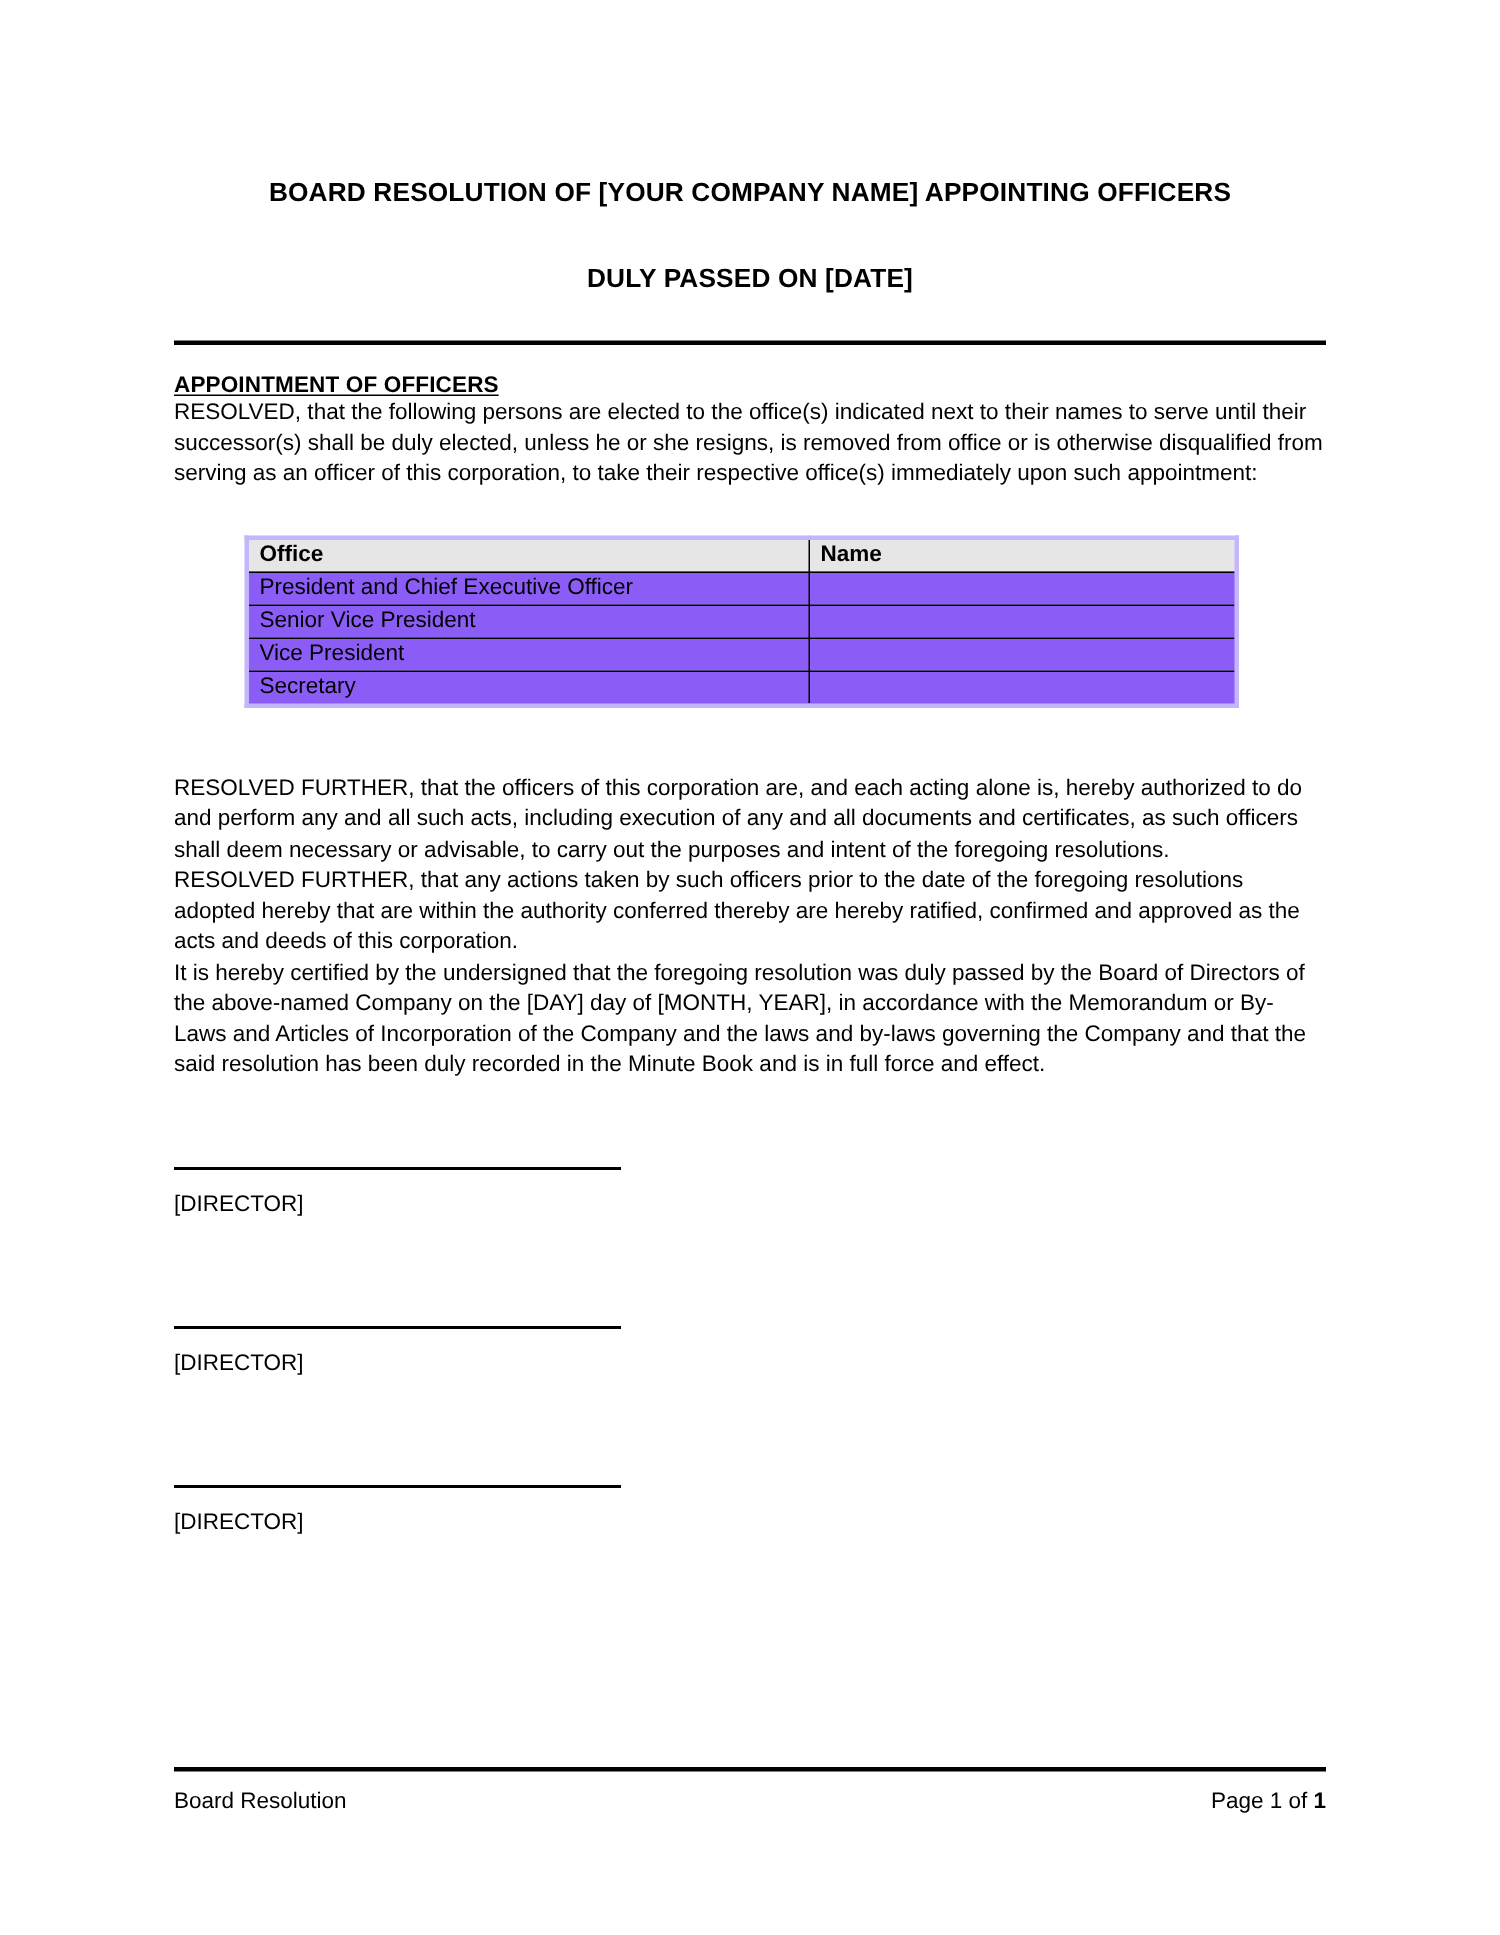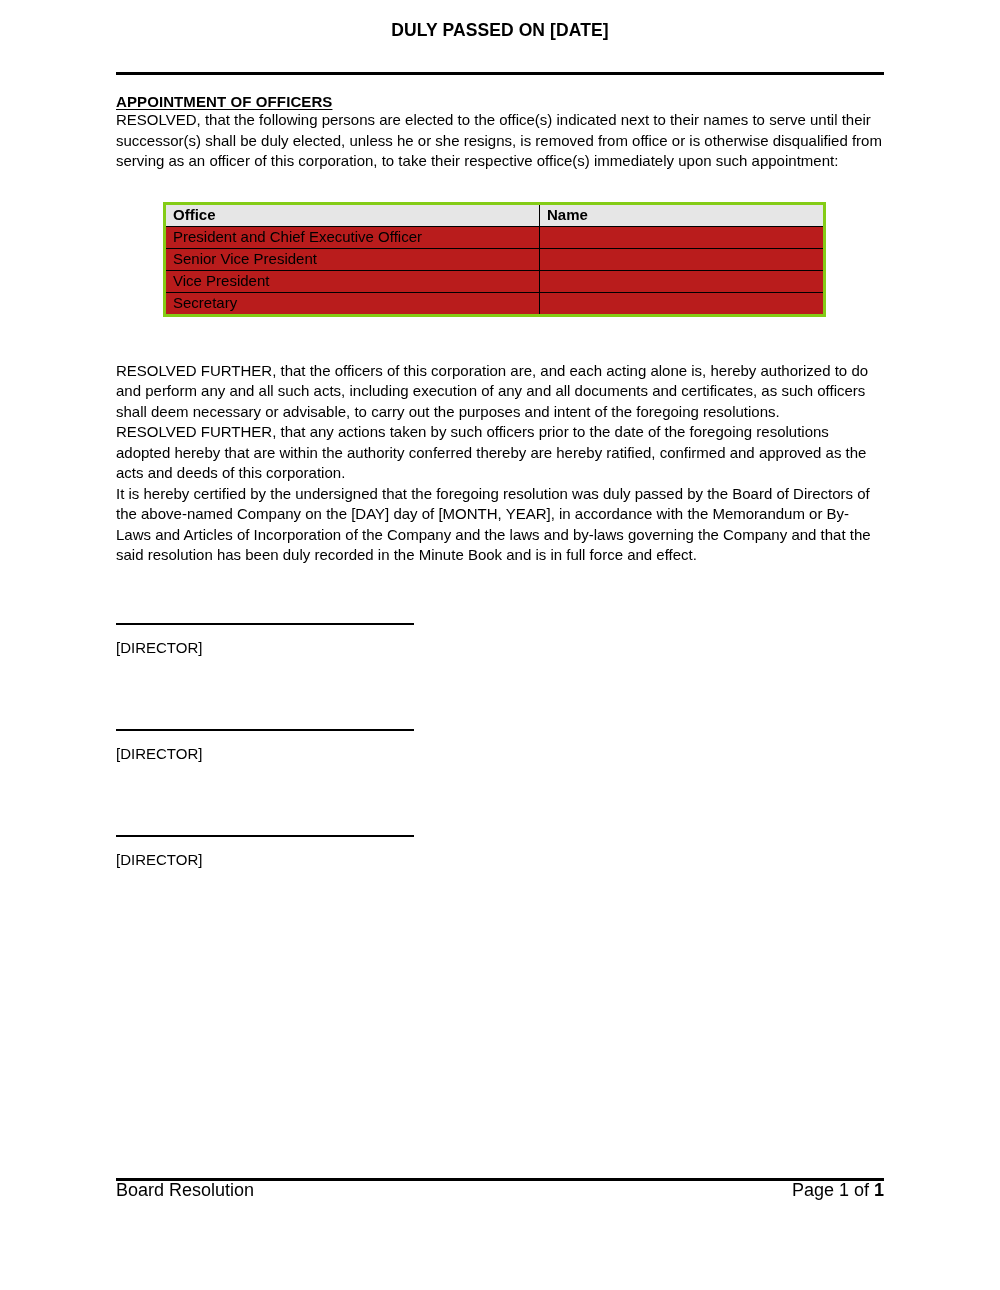--- a/index.html
+++ b/index.html
@@ -29,21 +29,21 @@
 
   
   .doc-title {
     text-align: center;
     font-weight: bold;
     font-size: 17.5px;
     letter-spacing: 0.1px;
     line-height: 1.2;
   }
   .title-line-1 { margin-top: 118px; }
-  .title-line-2 { margin-top: 20px; }
+  .title-line-2 { margin-top: 36px; }
 
   .title-rule {
     margin-top: 31px;
     height: 3px;
     background: #000000;
     width: 768px;
   }
 
   
   .section-heading {
@@ -68,35 +68,35 @@
   
   .officer-table-wrap {
     margin-top: 30px;
     margin-left: 47px;
     width: 660px;
   }
   table.officer-table {
     border-collapse: collapse;
     width: 660px;
     table-layout: fixed;
-    border: 3px solid #84cc16;
+    border: 3px solid #c4b5fd;
   }
   table.officer-table col.col-office { width: 375px; }
   table.officer-table col.col-name   { width: 285px; }
 
   table.officer-table th,
   table.officer-table td {
     border: 1px solid #000000;
     padding: 1px 6px 2px 7px;
     font-size: 15px;
     line-height: 17px;
     height: 18px;
     text-align: left;
     vertical-align: middle;
-    background: #b91c1c;
+    background: #8b5cf6;
   }
   table.officer-table thead th {
     background: #e6e6e6;
     font-weight: bold;
   }
   table.officer-table td.empty-cell {
     
   }
 
   
@@ -123,32 +123,34 @@
   }
   .footer-rule {
     height: 3px;
     background: #000000;
     width: 768px;
   }
   .footer-row {
     display: flex;
     justify-content: space-between;
     align-items: baseline;
-    font-size: 18px;
+    margin-top: 10px;
+    font-size: 15px;
     line-height: 19px;
   }
   .footer-right .page-num-bold { font-weight: bold; }
 </style>
 </head>
 <body>
 
 <div class="page">
 
   <div class="content">
 
+    <div class="doc-title title-line-1">BOARD RESOLUTION OF [YOUR COMPANY NAME] APPOINTING OFFICERS</div>
     <div class="doc-title title-line-2">DULY PASSED ON [DATE]</div>
 
     <div class="title-rule"></div>
 
     <div class="section-heading">APPOINTMENT OF OFFICERS</div>
 
     <p class="body-text para-gap-first">RESOLVED, that the following persons are elected to the office(s) indicated next to their names to serve until their successor(s) shall be duly elected, unless he or she resigns, is removed from office or is otherwise disqualified from serving as an officer of this corporation, to take their respective office(s) immediately upon such appointment:</p>
 
     <div class="officer-table-wrap">
       <table class="officer-table">

